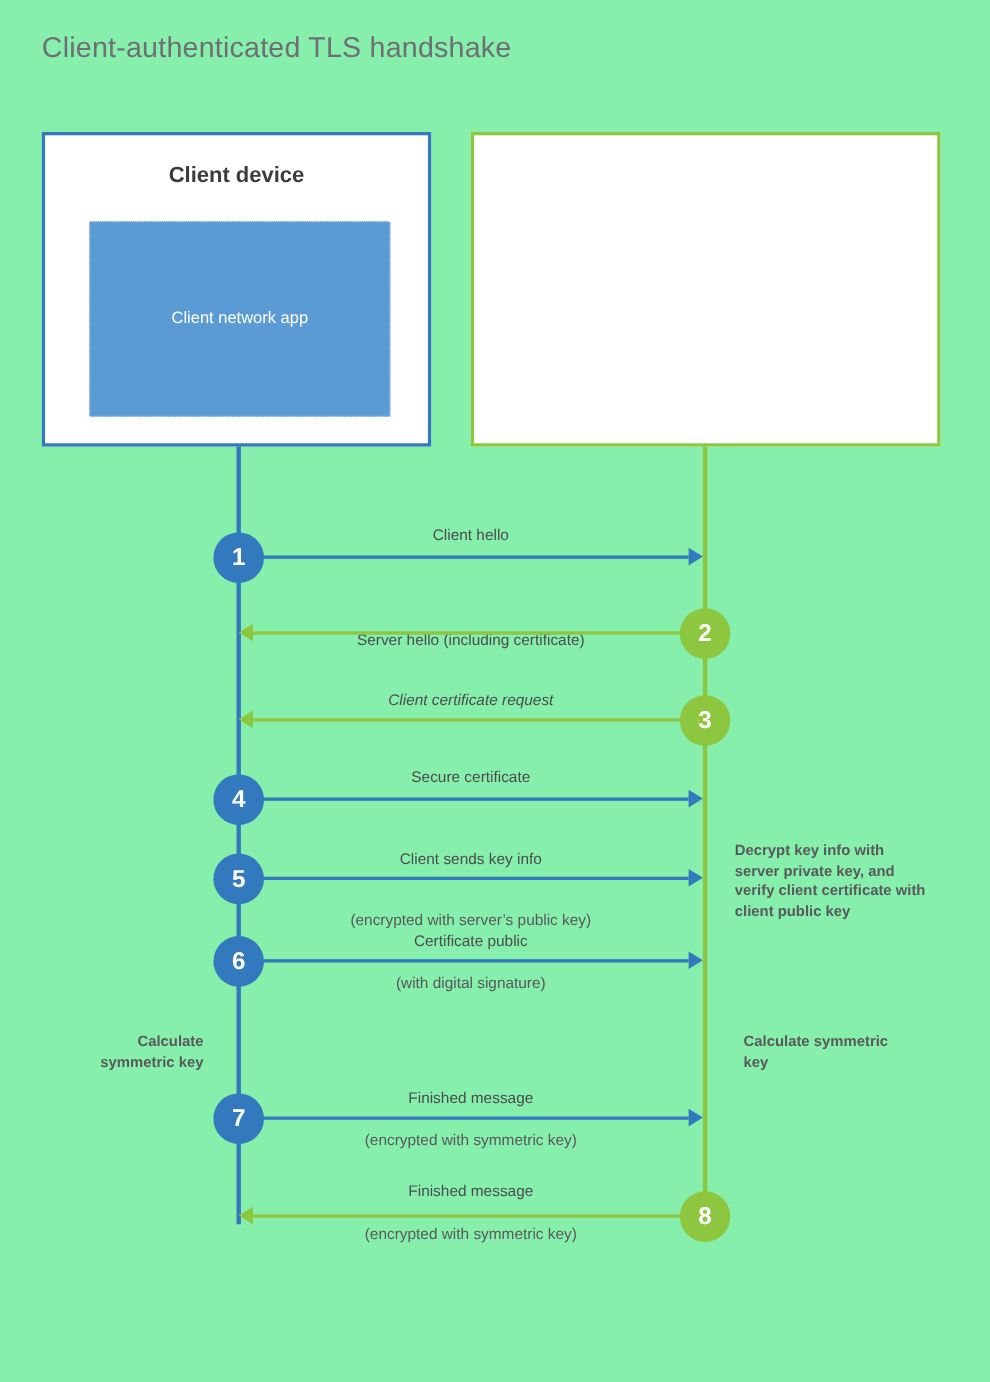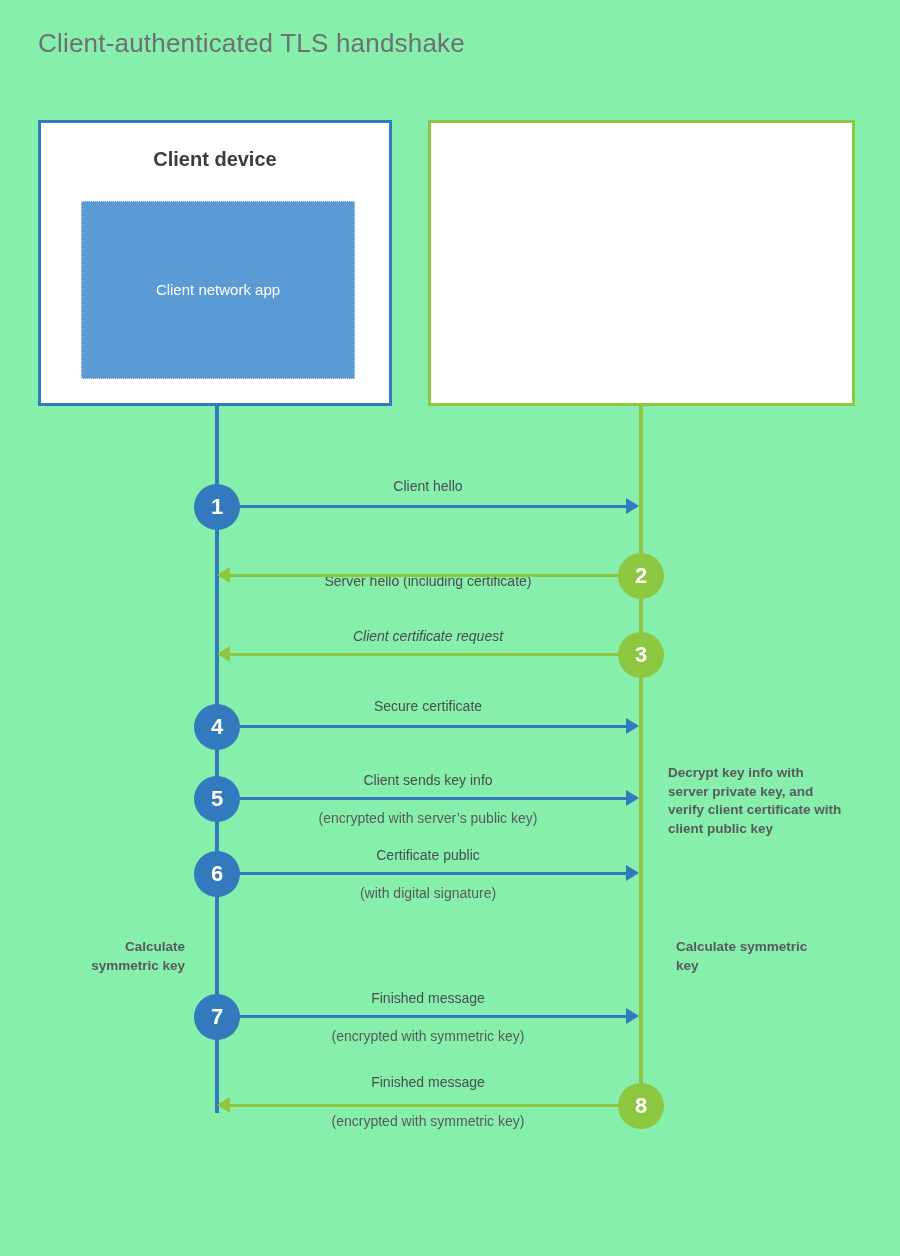--- a/index.html
+++ b/index.html
@@ -229,21 +229,21 @@
     <div class="msg-label" style="left:218px; top:698px; width:420px;">Secure certificate</div>
     <div class="arrow-line blue" style="left:217px; top:725px; width:409px;"></div>
     <div class="arrow-head right-blue" style="left:626px; top:718px;"></div>
     <div class="step-circle blue" style="left:194px; top:704px;">4</div>
   </div>
 
   <div class="msg">
     <div class="msg-label" style="left:218px; top:772px; width:420px;">Client sends key info</div>
     <div class="arrow-line blue" style="left:217px; top:797px; width:409px;"></div>
     <div class="arrow-head right-blue" style="left:626px; top:790px;"></div>
-    <div class="msg-sublabel" style="left:218px; top:810px; width:420px;">(encrypted with server’s public key)</div>
+    <div class="msg-sublabel" style="left:218px; top:828px; width:420px;">(encrypted with server’s public key)</div>
     <div class="step-circle blue" style="left:194px; top:776px;">5</div>
   </div>
 
   <div class="side-note" style="left:668px; top:764px; width:180px;">Decrypt key info with server private key, and verify client certificate with client public key</div>
 
   <div class="msg">
     <div class="msg-label" style="left:218px; top:847px; width:420px;">Certificate public</div>
     <div class="arrow-line blue" style="left:217px; top:872px; width:409px;"></div>
     <div class="arrow-head right-blue" style="left:626px; top:865px;"></div>
     <div class="msg-sublabel" style="left:218px; top:885px; width:420px;">(with digital signature)</div>

